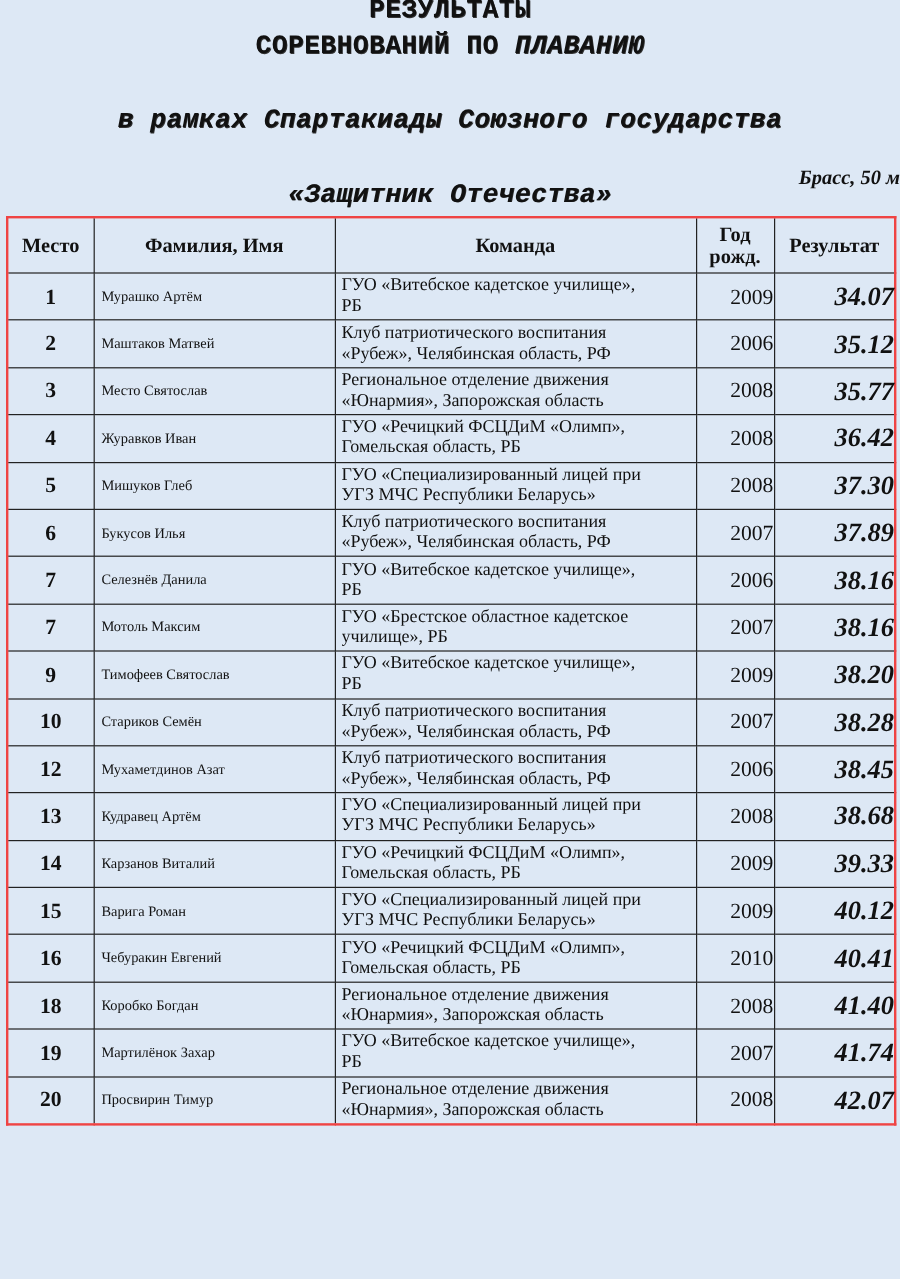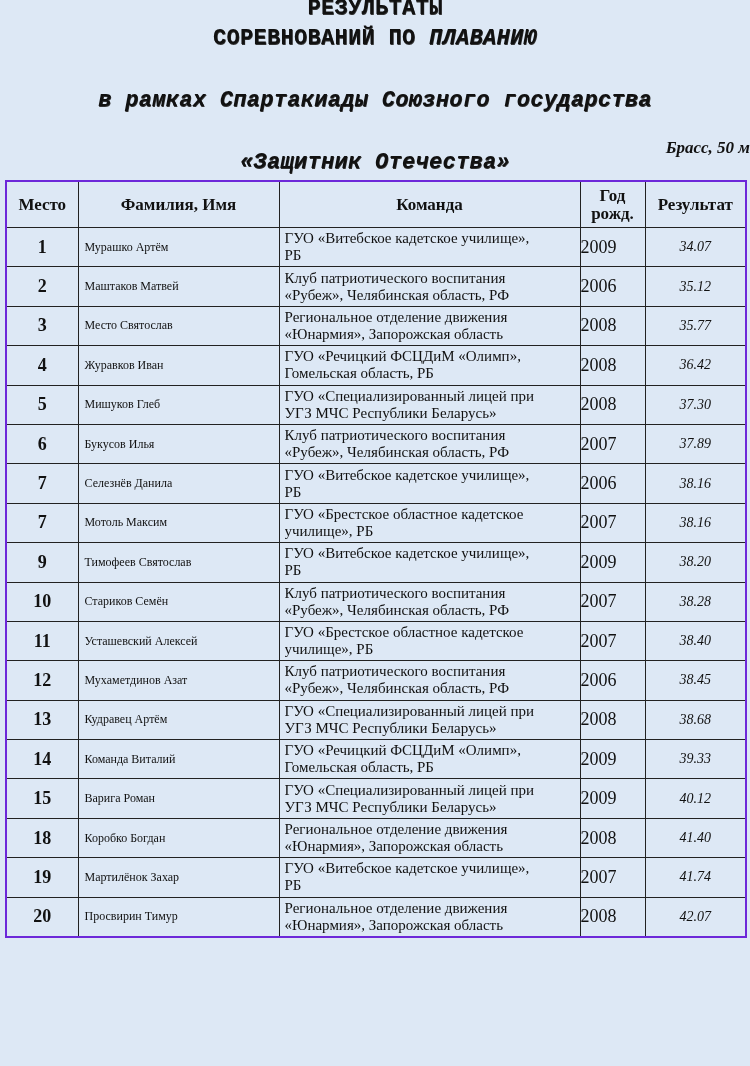--- a/index.html
+++ b/index.html
@@ -44,21 +44,21 @@
       font-size: 17px;
       line-height: 24px;
     }
     table.results {
       position: absolute;
       left: 5px;
       top: 180px;
       width: 740px;
       border-collapse: collapse;
       table-layout: fixed;
-      border: 2px solid #6d28d9;
+      border: 2px solid #ef4444;
     }
     table.results th, table.results td {
       border: 1.5px solid #222;
       padding: 0;
       vertical-align: middle;
     }
     table.results th {
       height: 45px;
       font-weight: bold;
       font-size: 17px;
@@ -78,28 +78,28 @@
       overflow: hidden;
     }
     td.team {
       font-size: 15px;
       line-height: 17px;
       padding-left: 5px !important;
       padding-right: 2px !important;
     }
     td.team span { display: block; white-space: nowrap; overflow: hidden; }
     td.year {
-      text-align: left;
+      text-align: right;
       font-size: 18px;
     }
     td.result {
-      text-align: center;
-      font-weight: normal;
+      text-align: right;
+      font-weight: bold;
       font-style: italic;
-      font-size: 14px;
+      font-size: 22px;
     }
   </style>
 </head>
 <body>
 
 <div class="title-block">
   <span class="line line1">РЕЗУЛЬТАТЫ</span>
   <span class="line line2"><span>СОРЕВНОВАНИЙ ПО </span><em>ПЛАВАНИЮ</em></span>
   <span class="line line3">в рамках Спартакиады Союзного государства</span>
   <span class="line line4">«Защитник Отечества»</span>
@@ -219,30 +219,20 @@
         <td class="place">10</td>
         <td class="name">Стариков Семён</td>
         <td class="team">
           <span>Клуб патриотического воспитания</span>
           <span>«Рубеж», Челябинская область, РФ</span>
         </td>
         <td class="year">2007</td>
         <td class="result">38.28</td>
       </tr>
       <tr>
-        <td class="place">11</td>
-        <td class="name">Усташевский Алексей</td>
-        <td class="team">
-          <span>ГУО «Брестское областное кадетское</span>
-          <span>училище», РБ</span>
-        </td>
-        <td class="year">2007</td>
-        <td class="result">38.40</td>
-      </tr>
-      <tr>
         <td class="place">12</td>
         <td class="name">Мухаметдинов Азат</td>
         <td class="team">
           <span>Клуб патриотического воспитания</span>
           <span>«Рубеж», Челябинская область, РФ</span>
         </td>
         <td class="year">2006</td>
         <td class="result">38.45</td>
       </tr>
       <tr>
@@ -250,37 +240,47 @@
         <td class="name">Кудравец Артём</td>
         <td class="team">
           <span>ГУО «Специализированный лицей при</span>
           <span>УГЗ МЧС Республики Беларусь»</span>
         </td>
         <td class="year">2008</td>
         <td class="result">38.68</td>
       </tr>
       <tr>
         <td class="place">14</td>
-        <td class="name">Команда Виталий</td>
+        <td class="name">Карзанов Виталий</td>
         <td class="team">
           <span>ГУО «Речицкий ФСЦДиМ «Олимп»,</span>
           <span>Гомельская область, РБ</span>
         </td>
         <td class="year">2009</td>
         <td class="result">39.33</td>
       </tr>
       <tr>
         <td class="place">15</td>
         <td class="name">Варига Роман</td>
         <td class="team">
           <span>ГУО «Специализированный лицей при</span>
           <span>УГЗ МЧС Республики Беларусь»</span>
         </td>
         <td class="year">2009</td>
         <td class="result">40.12</td>
+      </tr>
+      <tr>
+        <td class="place">16</td>
+        <td class="name">Чебуракин Евгений</td>
+        <td class="team">
+          <span>ГУО «Речицкий ФСЦДиМ «Олимп»,</span>
+          <span>Гомельская область, РБ</span>
+        </td>
+        <td class="year">2010</td>
+        <td class="result">40.41</td>
       </tr>
       <tr>
         <td class="place">18</td>
         <td class="name">Коробко Богдан</td>
         <td class="team">
           <span>Региональное отделение движения</span>
           <span>«Юнармия», Запорожская область</span>
         </td>
         <td class="year">2008</td>
         <td class="result">41.40</td>

